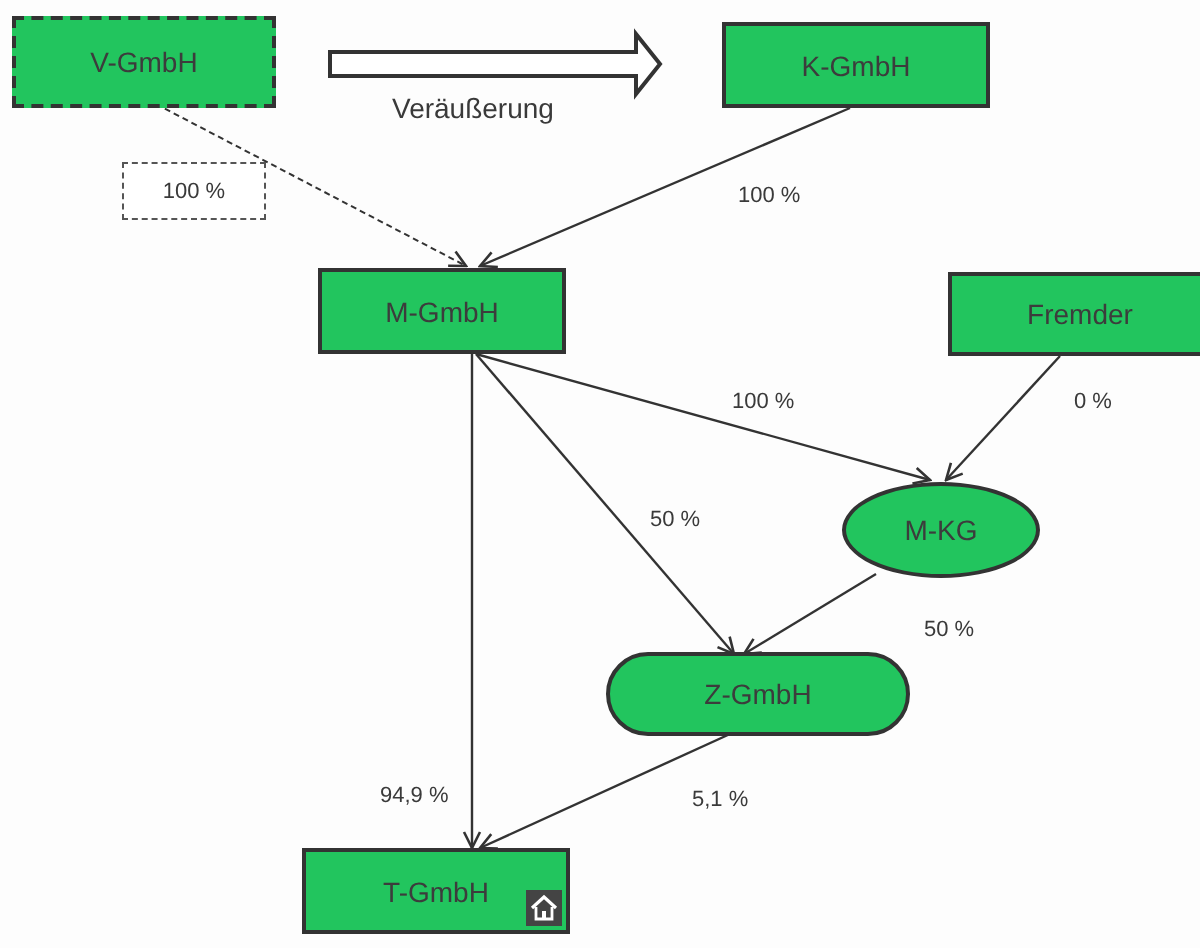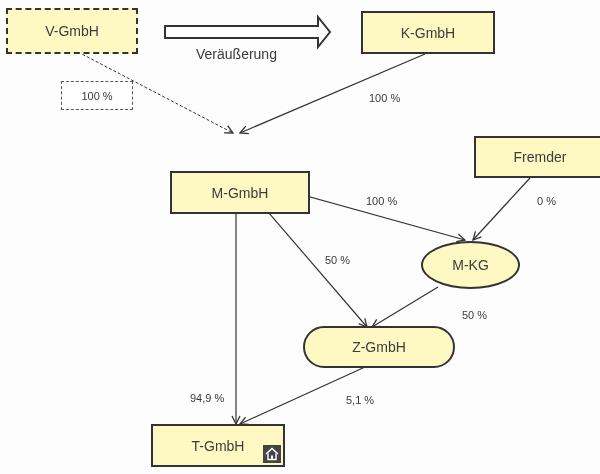--- a/index.html
+++ b/index.html
@@ -1,19 +1,19 @@
 <!DOCTYPE html>
 <html><head>
 <meta charset="utf-8">
 <style>
   html, body { margin:0; padding:0; background:#fdfdfd; }
   body { width:600px; height:474px; position:relative; overflow:hidden;
          font-family:"Liberation Sans", sans-serif; color:#3a3a3a; }
   svg#diagram { position:absolute; left:0; top:0; }
-  .node { position:absolute; box-sizing:border-box; border:2px solid #333; background:#fef9c3;
+  .node { position:absolute; box-sizing:border-box; border:2px solid #333; background:#22c55e;
           display:flex; align-items:center; justify-content:center; font-size:14px; color:#3c3c3c; }
   .node.dashed { border:2px dashed #333; }
   .node.ellipse { border-radius:50%; border:2.5px solid #333; }
   .lbl { position:absolute; font-size:11px; color:#3a3a3a; white-space:nowrap; }
   .pctbox { position:absolute; box-sizing:border-box; border:1px dashed #555; font-size:11px;
             display:flex; align-items:center; justify-content:center; background:#fff; }
   .arrow-label { position:absolute; font-size:14px; color:#3a3a3a; }
   .home-icon { position:absolute; right:2px; bottom:2px; width:18px; height:18px; background:#444;
                display:flex; align-items:center; justify-content:center; }
 </style>
@@ -40,21 +40,21 @@
   <line x1="365" y1="367" x2="240" y2="424" stroke="#333" stroke-width="1.2" marker-end="url(#ah)"></line>
 </svg>
 
 <div class="node dashed" style="left:6px;top:8px;width:132px;height:46px;">V-GmbH</div>
 <div class="arrow-label" style="left:196px;top:46px;">Veräußerung</div>
 <div class="node" style="left:361px;top:11px;width:134px;height:43px;">K-GmbH</div>
 
 <div class="pctbox" style="left:61px;top:81px;width:72px;height:29px;">100 %</div>
 <div class="lbl" style="left:369px;top:92px;">100 %</div>
 
-<div class="node" style="left:170px;top:134px;width:140px;height:43px;margin-top:37px;">M-GmbH</div>
+<div class="node" style="left:159px;top:134px;width:124px;height:43px;">M-GmbH</div>
 <div class="node" style="left:462px;top:136px;width:132px;height:42px;margin-left:12px;">Fremder</div>
 
 <div class="lbl" style="left:366px;top:195px;">100 %</div>
 <div class="lbl" style="left:537px;top:195px;">0 %</div>
 
 <div class="node ellipse" style="left:421px;top:241px;width:99px;height:48px;">M-KG</div>
 
 <div class="lbl" style="left:325px;top:254px;">50 %</div>
 <div class="lbl" style="left:462px;top:309px;">50 %</div>
 

